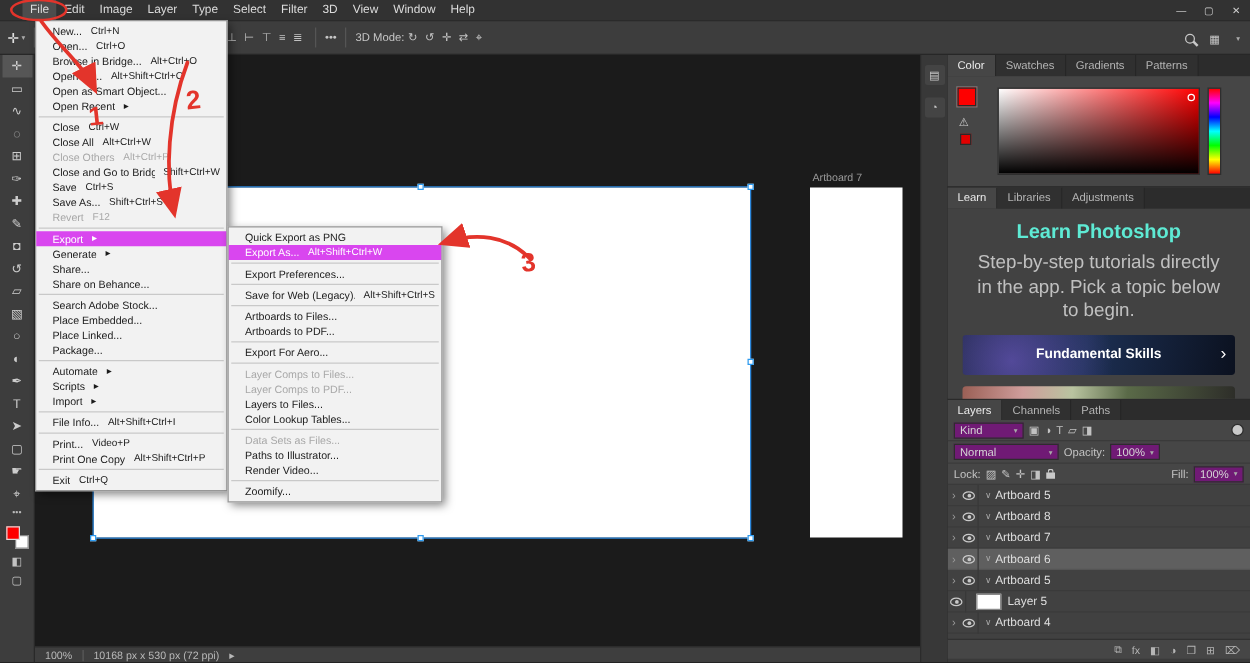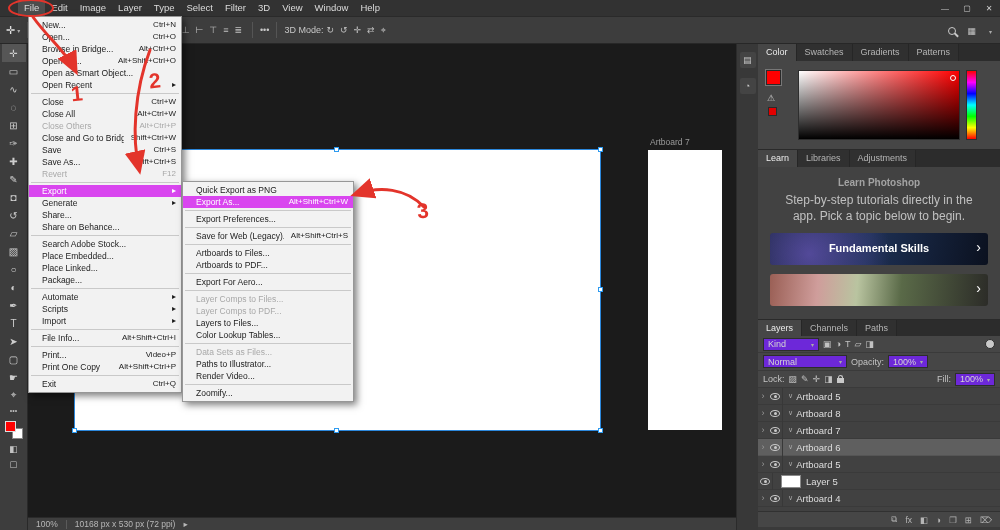--- a/index.html
+++ b/index.html
@@ -67,36 +67,36 @@
   .gamut-chip{position:absolute;left:10px;top:46px;width:9px;height:9px;background:#e20000;border:1px solid #2a2a2a}
   .sb-box{position:absolute;left:40px;top:9px;width:162px;height:70px;background:
       linear-gradient(to bottom, rgba(0,0,0,0), #000),
       linear-gradient(to right, #fff, #f00);border:1px solid #2e2e2e}
   .sb-cursor{position:absolute;right:3px;top:4px;width:6px;height:6px;border:1px solid #fff;border-radius:50%}
   .hue-strip{position:absolute;left:208px;top:9px;width:11px;height:70px;border:1px solid #2e2e2e;background:
       linear-gradient(to bottom,#f00,#f0f,#00f,#0ff,#0f0,#ff0,#f00)}
 
   
   .learn-body{background:#424242;text-align:center}
-  .learn-title{font-size:10px;color:#a3a3a3;padding-top:10px;font-weight:bold}
-  .learn-desc{font-size:12px;color:#c0c0c0;width:198px;margin:5px auto 0;line-height:1.3}
+  .learn-title{font-size:16px;color:#5eead4;padding-top:10px;font-weight:bold}
+  .learn-desc{font-size:15px;color:#c0c0c0;width:198px;margin:5px auto 0;line-height:1.3}
   .learn-card{position:relative;width:218px;height:32px;margin:9px auto 0;border-radius:3px;overflow:hidden}
   .card-blue{background:
       radial-gradient(circle at 18% 65%, rgba(130,100,220,.55), transparent 45%),
       linear-gradient(100deg,#16233e 0%,#1d3054 45%,#0b111f 100%)}
   .card-photo{background:linear-gradient(95deg,#9a5f55 0%,#cf9d9b 22%,#b9c4a0 40%,#5a6a48 60%,#2c2c28 100%)}
   .card-title{position:absolute;left:0;right:0;top:9px;font-size:11px;font-weight:bold;color:#fff;text-align:center}
   .card-chev{position:absolute;right:7px;top:6px;font-size:14px;color:#fff}
 
   
   #panel-layers .tabbar{height:16px}
   #panel-layers .tab{line-height:16px}
   .filter-row,.blend-row,.lock-row{background:#464646;display:flex;align-items:center;padding:0 5px;border-bottom:1px solid #3a3a3a;gap:4px}
   .filter-row{height:17px}.blend-row{height:18px}.lock-row{height:17px}
-  .dd{display:inline-flex;align-items:center;justify-content:space-between;background:#6d28d9;border:1px solid #2d2d2d;height:13px;padding:0 4px;font-size:9px;color:#d5d5d5}
+  .dd{display:inline-flex;align-items:center;justify-content:space-between;background:#701a75;border:1px solid #2d2d2d;height:13px;padding:0 4px;font-size:9px;color:#d5d5d5}
   .dd.small{width:56px}
   .dd.val{width:40px}
   .row-label{font-size:9px;color:#c3c3c3}
   .mini-icons{display:flex;gap:4px;align-items:center}
   .mini-icons span{font-size:9px;color:#c2c2c2}
   .filter-toggle{margin-left:auto;width:10px;height:10px;border-radius:50%;background:#c9c9c9;border:1px solid #2d2d2d}
   .padlock{width:7px;height:5px;background:#c9c9c9;position:relative;display:inline-block;margin-top:2px}
   .padlock::before{content:"";position:absolute;top:-3px;left:1px;width:3px;height:3px;border:1px solid #c9c9c9;border-bottom:none;border-radius:3px 3px 0 0}
   #layer-list{background:#414141;height:123px;overflow:hidden}
   .layer-row{height:17px;display:flex;align-items:center;font-size:9.5px;color:#dedede;border-bottom:1px solid rgba(0,0,0,.10)}
@@ -113,21 +113,21 @@
 
   
   #statusbar{position:absolute;left:28px;top:517px;width:708px;height:13px;background:#3e3e3e;border-top:1px solid #2a2a2a;display:flex;align-items:center;gap:8px;padding-left:8px;z-index:8}
   #statusbar span{font-size:8.5px;color:#b8b8b8}
   .sb-divider{width:1px;height:9px;background:#5a5a5a}
 
   
   .menu{position:absolute;background:#f2f2f2;border:1px solid #979797;box-shadow:3px 3px 7px rgba(0,0,0,.5);padding:2px 0;z-index:40}
   #file-menu{left:28px;top:16px;width:154px}
   #export-menu{left:182px;top:181px;width:172px;z-index:41}
-  .menu-item{display:flex;justify-content:space-between;align-items:center;height:12px;line-height:12px;padding:0 5px 0 13px;font-size:8.5px;color:#1b1b1b;white-space:nowrap;overflow:hidden}
+  .menu-item{display:flex;align-items:center;height:12px;line-height:12px;padding:0 5px 0 13px;font-size:8.5px;color:#1b1b1b;white-space:nowrap;overflow:hidden}
   .mi-label{overflow:hidden}
   .mi-right{margin-left:7px;font-size:8px;color:#1b1b1b;flex:none}
   .menu-item.disabled,.menu-item.disabled .mi-right{color:#a8a8a8}
   .menu-item.highlight{background:#d946ef;color:#fff}
   .menu-item.highlight .mi-right{color:#fff}
   .menu-sep{border-top:1px solid #c9c9c9;margin:2px 2px}
 
   
   #annotations{position:absolute;left:0;top:0;z-index:60;pointer-events:none}
   .note{position:absolute;z-index:61;color:#e3342b;font-weight:bold;font-size:21px;transform:rotate(-6deg);pointer-events:none}

